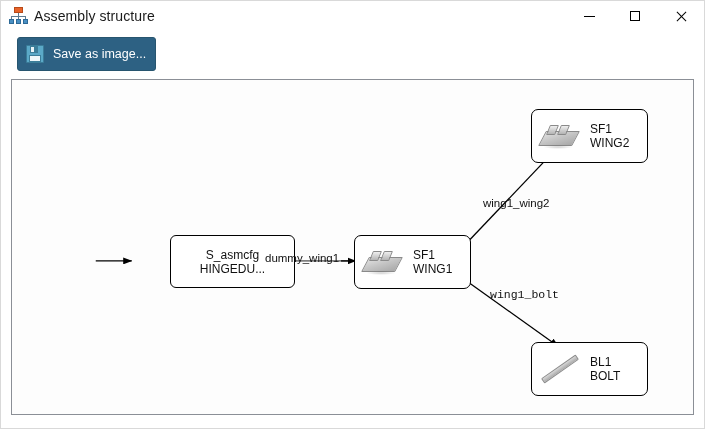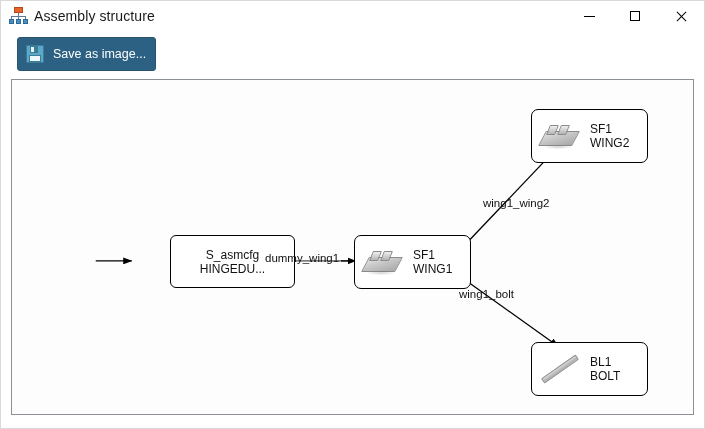--- a/index.html
+++ b/index.html
@@ -450,18 +450,18 @@
           <span class="rod"></span>
         </span>
         <span class="txt">
           <span>BL1</span>
           <span class="l2">BOLT</span>
         </span>
       </div>
 
       <span class="edge-label" style="left:253px; top:172px;">dummy_wing1</span>
       <span class="edge-label" style="left:471px; top:117px;">wing1_wing2</span>
-      <span class="edge-label" style="left:447px; top:208px;">wing1_bolt</span>
+      <span class="edge-label" style="left:478px; top:208px;font-family:Liberation Mono, monospace;">wing1_bolt</span>
 
     </div>
   </div>
 
 </div>
 
 </body></html>

